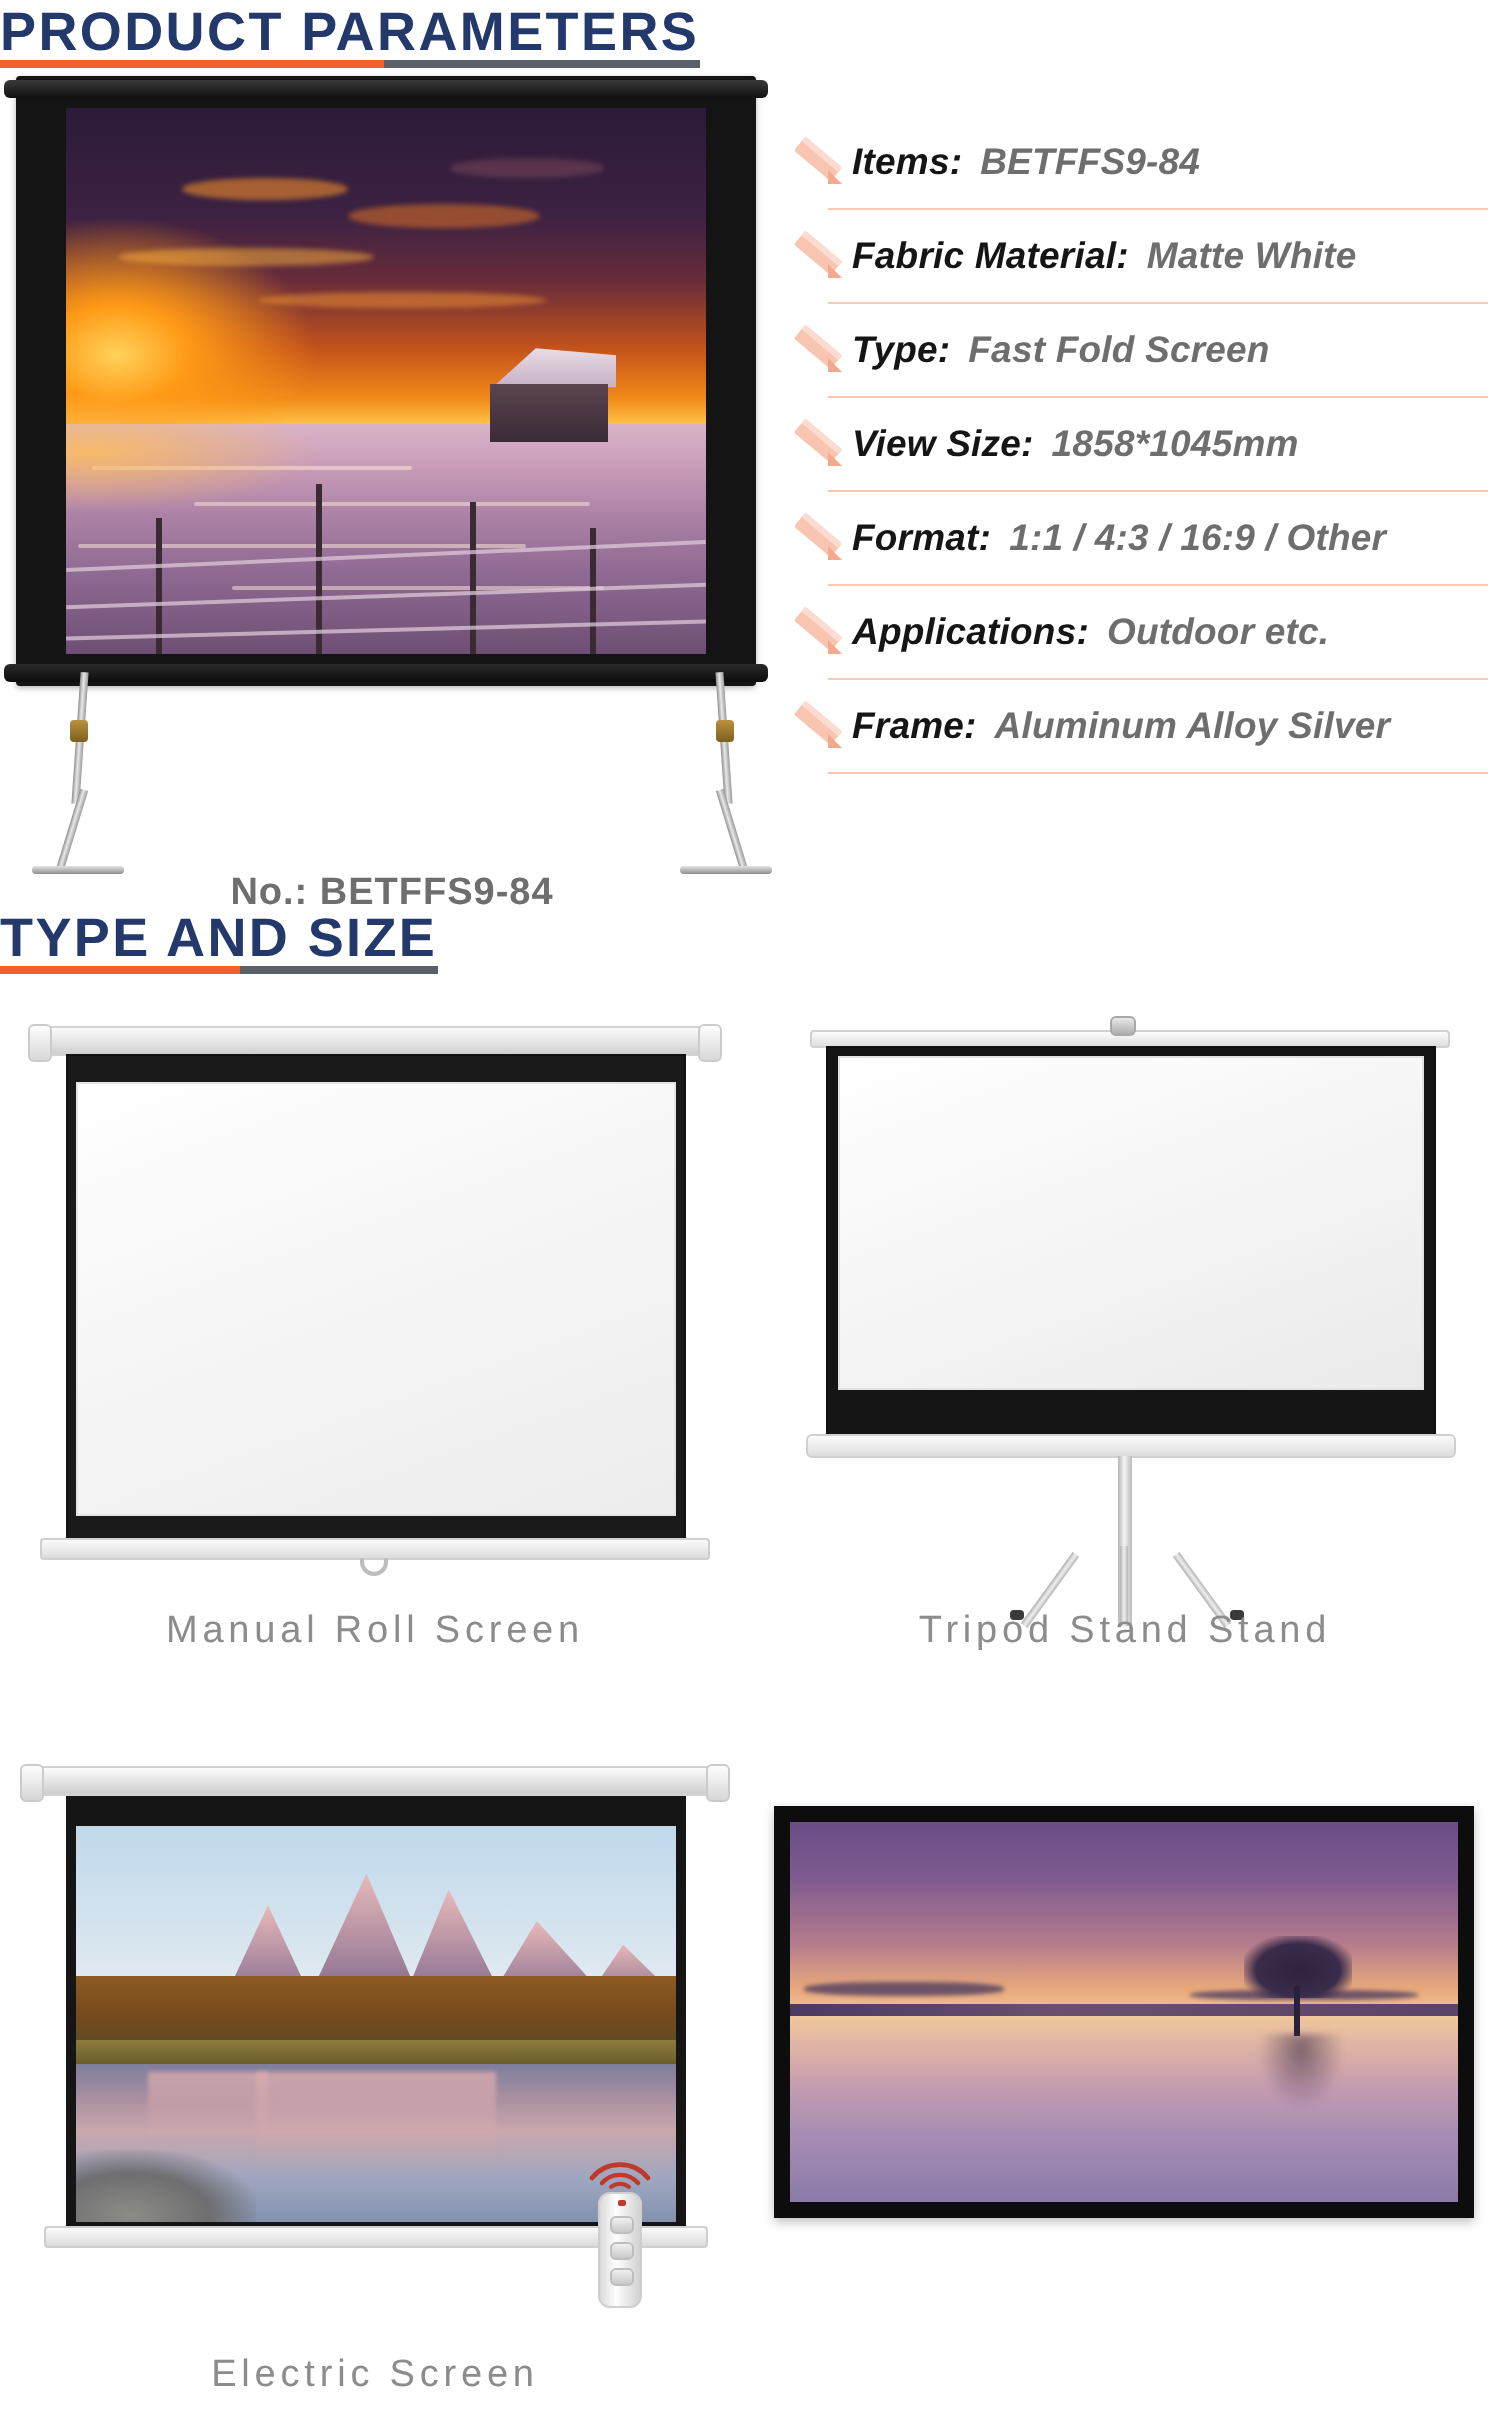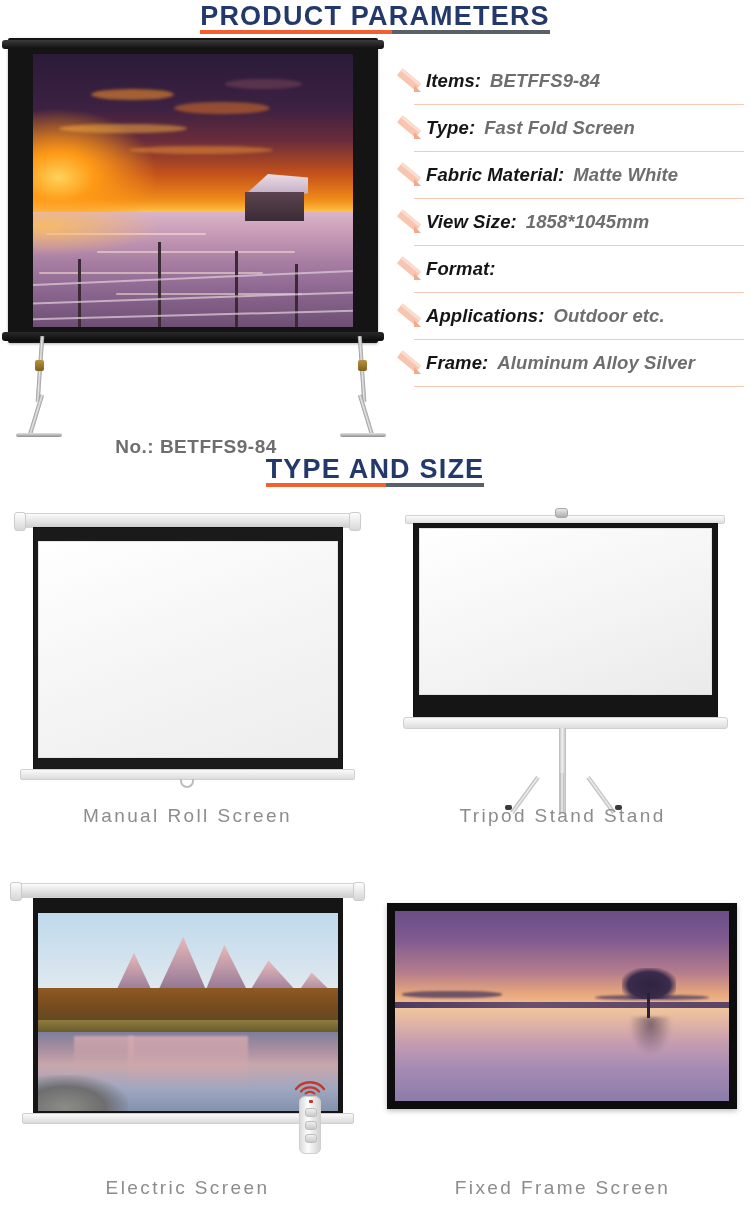--- a/index.html
+++ b/index.html
@@ -3,21 +3,21 @@
 <meta charset="utf-8">
 <style>
   * { margin:0; padding:0; box-sizing:border-box; }
   html,body{ background:#fff; }
   body{
     width:750px; height:1212px; position:relative; overflow:hidden;
     font-family:"Liberation Sans", sans-serif; color:#333;
   }
 
   
-  .section-head{ width:100%; text-align:center; position:relative; }
+  .section-head{ width:100%; text-align:left; position:relative; }
   .section-title{
     display:inline-block; position:relative;
     font-size:27px; font-weight:700; letter-spacing:1.2px;
     color:#23386B; line-height:1.05; padding-bottom:6px;
   }
   .title-rule{ display:block; width:100%; height:4px; position:relative; }
   .title-rule .orange{ position:absolute; left:0; top:0; height:100%; width:55%; background:#F4602D; }
   .title-rule .grey{ position:absolute; right:0; top:0; height:100%; width:45%; background:#5A6068; }
 
   
@@ -270,57 +270,58 @@
       </span>
       <span class="rule"></span>
     </div>
 
     <div class="spec-row">
       <span class="pencil-icon">
           <span class="body"></span>
           <span class="tip"></span>
         </span>
       <span class="spec-text">
+        <span class="spec-label">Fabric Material:</span>
+        <span class="spec-value">Matte White</span>
+      </span>
+      <span class="rule"></span>
+    </div>
+
+    <div class="spec-row">
+      <span class="pencil-icon">
+          <span class="body"></span>
+          <span class="tip"></span>
+        </span>
+      <span class="spec-text">
         <span class="spec-label">Type:</span>
         <span class="spec-value">Fast Fold Screen</span>
       </span>
       <span class="rule"></span>
     </div>
 
     <div class="spec-row">
       <span class="pencil-icon">
           <span class="body"></span>
           <span class="tip"></span>
         </span>
       <span class="spec-text">
-        <span class="spec-label">Fabric Material:</span>
-        <span class="spec-value">Matte White</span>
-      </span>
-      <span class="rule"></span>
-    </div>
-
-    <div class="spec-row">
-      <span class="pencil-icon">
-          <span class="body"></span>
-          <span class="tip"></span>
-        </span>
-      <span class="spec-text">
         <span class="spec-label">View Size:</span>
         <span class="spec-value">1858*1045mm</span>
       </span>
       <span class="rule"></span>
     </div>
 
     <div class="spec-row">
       <span class="pencil-icon">
           <span class="body"></span>
           <span class="tip"></span>
         </span>
       <span class="spec-text">
         <span class="spec-label">Format:</span>
+        <span class="spec-value">1:1 / 4:3 / 16:9 / Other</span>
       </span>
       <span class="rule"></span>
     </div>
 
     <div class="spec-row">
       <span class="pencil-icon">
           <span class="body"></span>
           <span class="tip"></span>
         </span>
       <span class="spec-text">
@@ -427,21 +428,20 @@
           <div class="lk-band"></div>
           <div class="lk-water"></div>
           <div class="lk-tree">
             <div class="lk-canopy"></div>
             <div class="lk-trunk"></div>
           </div>
           <div class="lk-treerefl"></div>
         </div>
       </div>
     </div>
-    <div class="cell-cap">Fixed Frame Screen</div>
   </div>
 </div>
 
 <div class="wifi">
   <svg viewBox="0 0 36 22" width="36" height="22">
     <path d="M4 16 A18 18 0 0 1 32 16" fill="none" stroke="#C0392B" stroke-width="2.4" stroke-linecap="round"></path>
     <path d="M9 18.5 A12 12 0 0 1 27 18.5" fill="none" stroke="#C0392B" stroke-width="2.2" stroke-linecap="round"></path>
     <path d="M13.5 20.5 A7 7 0 0 1 22.5 20.5" fill="none" stroke="#C0392B" stroke-width="2" stroke-linecap="round"></path>
   </svg>
 </div>

